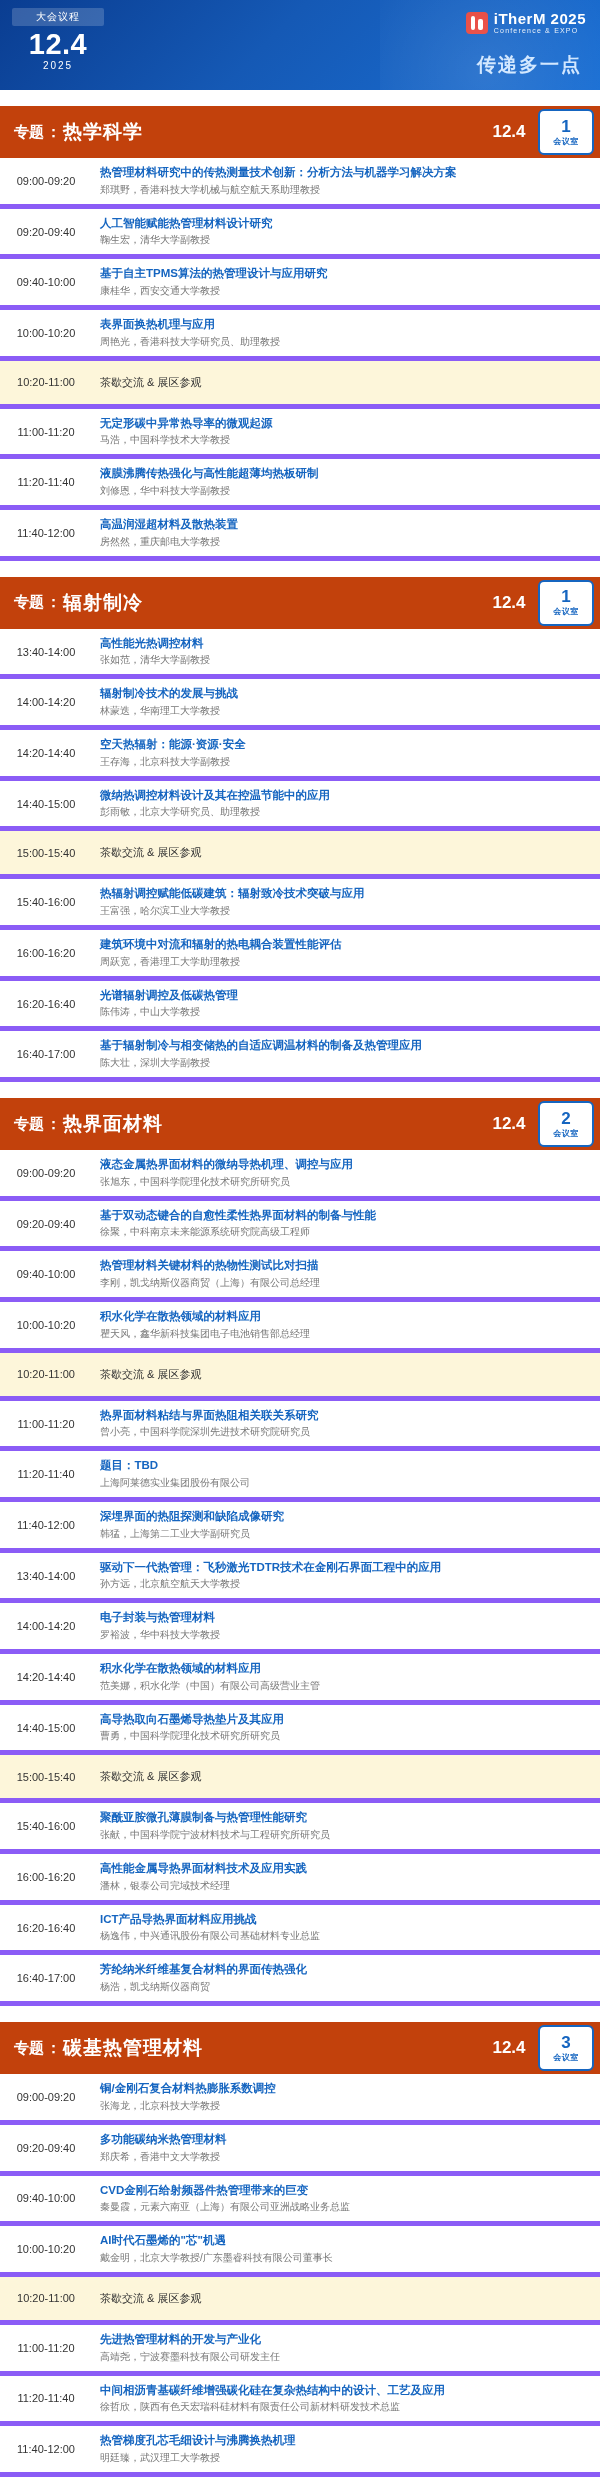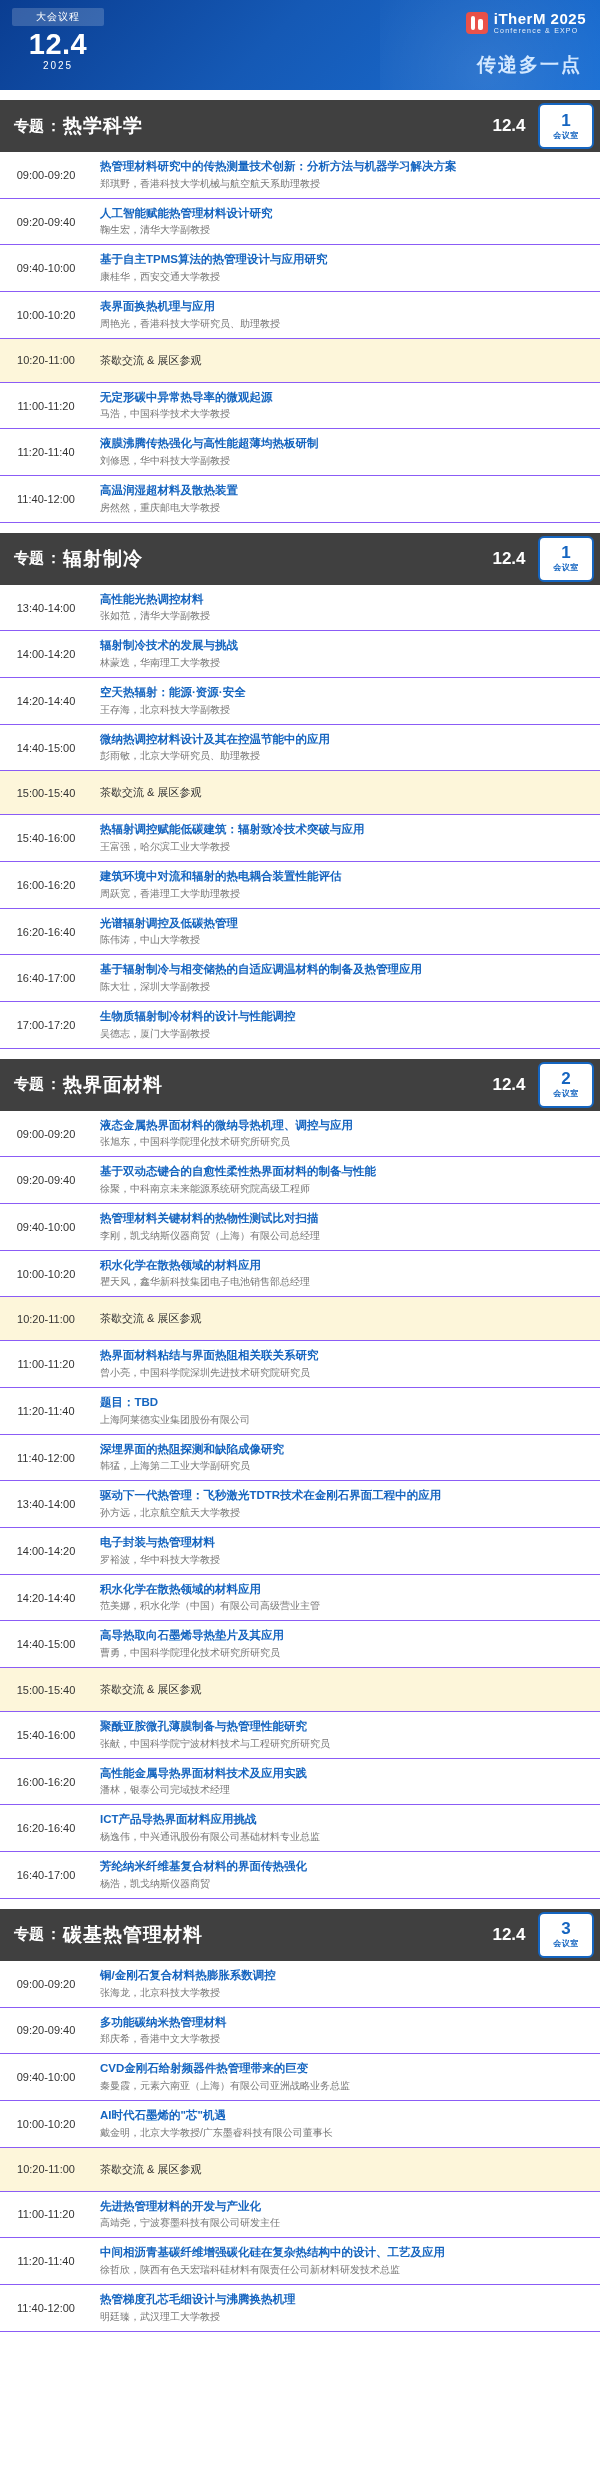--- a/index.html
+++ b/index.html
@@ -47,22 +47,22 @@
   .logo-txt { color:#fff; line-height:1.15; }
   .logo-txt .l1 { font-size:15px; font-weight:bold; letter-spacing:0.5px;}
   .logo-txt .l2 { font-size:7px; letter-spacing:1.2px; opacity:.9;}
   .hdr-slogan {
     position:absolute; right:18px; top:52px; color:#cfe6ff;
     font-size:19px; font-weight:bold; letter-spacing:2px;
   }
 
   
   .session {
-    display:flex; align-items:stretch; height:52px; margin-top:10px;
-    background:#404040;
+    display:flex; align-items:stretch; height:52px; margin-top:16px;
+    background:#c2410c;
   }
   .session .title-wrap{
     flex:1; display:flex; align-items:center; padding-left:14px; color:#fff;
   }
   .s-prefix { font-size:15px; font-weight:bold; }
   .s-colon { font-size:15px; font-weight:bold; margin:0 2px; }
   .s-name { font-size:19px; font-weight:bold; letter-spacing:1px; }
   .session .date-badge{
     width:58px; display:flex; align-items:center; justify-content:center;
     color:#fff; font-size:17px; font-weight:bold;
@@ -71,21 +71,21 @@
     width:56px; background:#fff; color:#1565c0; border:2px solid #1565c0;
     display:flex; flex-direction:column; align-items:center; justify-content:center;
     border-radius:6px; margin:3px 6px 3px 0;
   }
   .room-num { font-size:17px; font-weight:bold; line-height:1; }
   .room-lab { font-size:8px; letter-spacing:.5px; margin-top:1px;font-weight:bold;}
 
   
   table.agenda { width:100%; border-collapse:collapse; table-layout:fixed;}
   table.agenda td { vertical-align:middle; }
-  .row { border-bottom:1px solid #8b5cf6; }
+  .row { border-bottom:5px solid #8b5cf6; }
   .time-cell{
     width:92px; text-align:center; font-size:11px; color:#333;
     padding:7px 2px; white-space:nowrap;
   }
   .talk-cell{ padding:6px 10px 7px 8px; }
   .talk-title{ font-size:11.5px; font-weight:bold; color:#1565c0; line-height:1.45; }
   .talk-speaker{ font-size:10px; color:#777; margin-top:2px; line-height:1.4;}
   .break-row td{
     background:#fdf6da; font-size:11px; color:#333; padding:14px 8px;
   }
@@ -250,27 +250,20 @@
               <div class="talk-speaker">陈伟涛，中山大学教授</div>
             </td>
           </tr>
           <tr class="row talk-row">
             <td class="time-cell">16:40-17:00</td>
             <td class="talk-cell">
               <div class="talk-title">基于辐射制冷与相变储热的自适应调温材料的制备及热管理应用</div>
               <div class="talk-speaker">陈大壮，深圳大学副教授</div>
             </td>
           </tr>
-          <tr class="row talk-row">
-            <td class="time-cell">17:00-17:20</td>
-            <td class="talk-cell">
-              <div class="talk-title">生物质辐射制冷材料的设计与性能调控</div>
-              <div class="talk-speaker">吴德志，厦门大学副教授</div>
-            </td>
-          </tr>
         </tbody>
       </table>
       <div class="session">
         <div class="title-wrap">
           <span class="s-prefix">专题</span>
           <span class="s-colon">：</span>
           <span class="s-name">热界面材料</span>
         </div>
         <div class="date-badge">12.4</div>
         <div class="room-badge">

